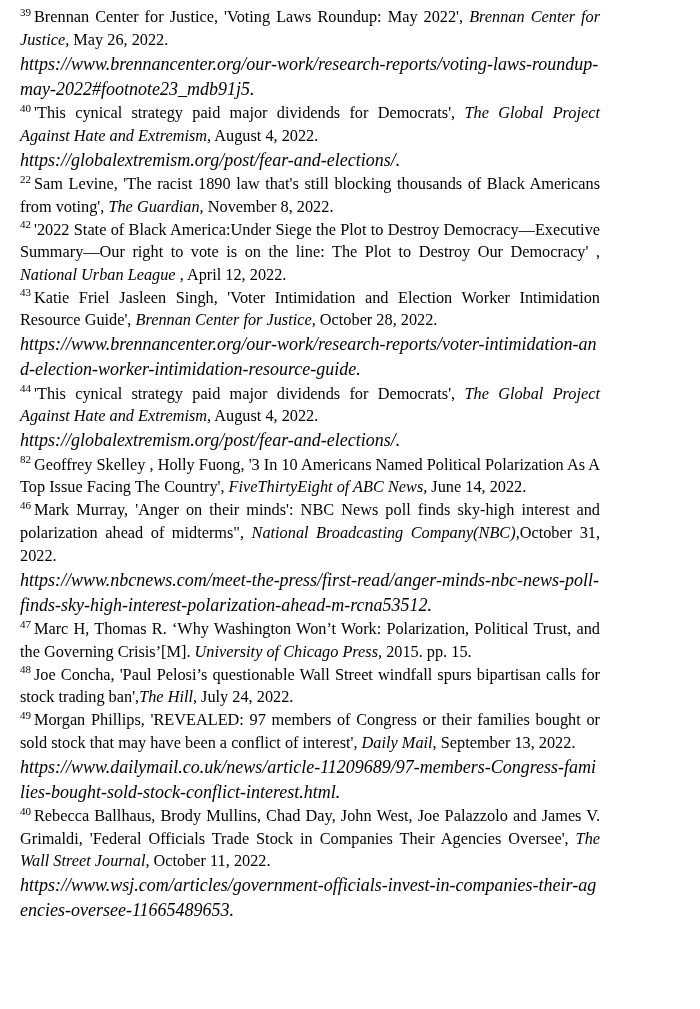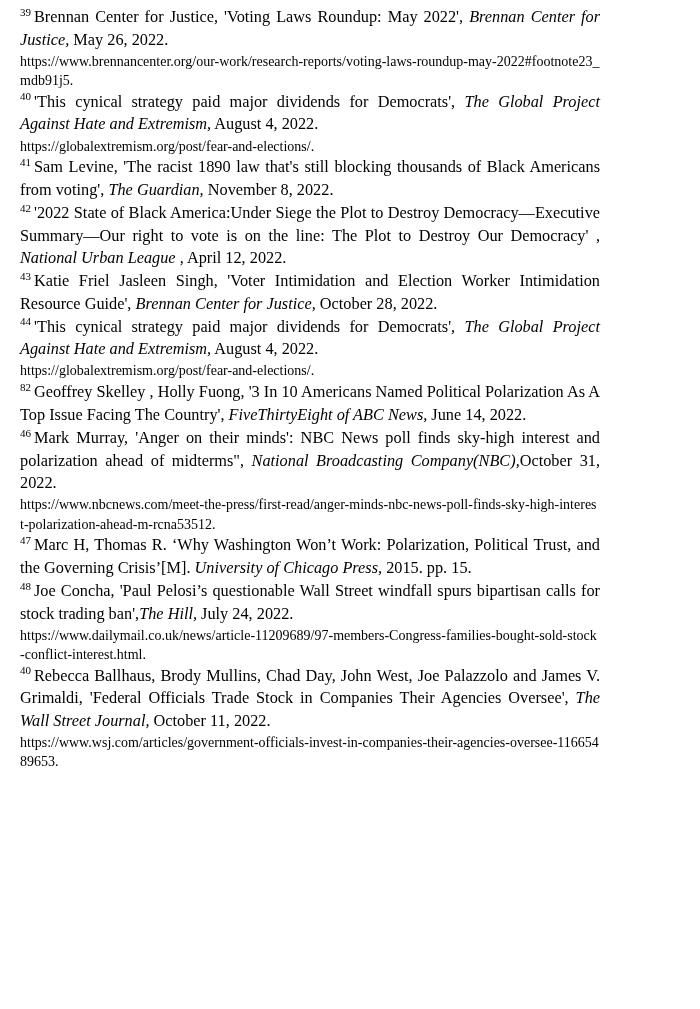--- a/index.html
+++ b/index.html
@@ -31,44 +31,47 @@
   .note .sup {
     font-size: 11px;
     vertical-align: super;
     line-height: 0;
     margin-right: 3px;
   }
   .it {
     font-style: italic;
   }
   .url {
-    font-size: 14px;
+    font-size: 18px;
     line-height: 1.385;
     text-align: left;
     margin: 0 0 0.5px 0;
     word-break: break-all;
     overflow-wrap: anywhere;
+    font-style: italic;
   }
 </style>
 </head>
 <body>
 
 <div id="page">
   <div id="notes-container">
       <p class="note"><span class="sup">39</span><span class="">Brennan Center for Justice, 'Voting Laws Roundup: May 2022', </span><span class="it">Brennan Center for Justice,</span><span class=""> May 26, 2022.</span></p>
       <p class="url">https://www.brennancenter.org/our-work/research-reports/voting-laws-roundup-may-2022#footnote23_mdb91j5.</p>
       <p class="note"><span class="sup">40</span><span class="">'This cynical strategy paid major dividends for Democrats', </span><span class="it">The Global Project Against Hate and Extremism,</span><span class=""> August 4, 2022.</span></p>
       <p class="url">https://globalextremism.org/post/fear-and-elections/.</p>
-      <p class="note"><span class="sup">41</span><span class="">Sam Levine, 'The racist 1890 law that's still blocking thousands of Black Americans from voting', </span><span class="it">The Guardian,</span><span class=""> November 8, 2022.</span></p>
+      <p class="note"><span class="sup">22</span><span class="">Sam Levine, 'The racist 1890 law that's still blocking thousands of Black Americans from voting', </span><span class="it">The Guardian,</span><span class=""> November 8, 2022.</span></p>
       <p class="note"><span class="sup">42</span><span class="">'2022 State of Black America:Under Siege the Plot to Destroy Democracy—Executive Summary—Our right to vote is on the line: The Plot to Destroy Our Democracy' , </span><span class="it">National Urban League</span><span class=""> , April 12, 2022.</span></p>
       <p class="note"><span class="sup">43</span><span class="">Katie Friel Jasleen Singh, 'Voter Intimidation and Election Worker Intimidation Resource Guide', </span><span class="it">Brennan Center for Justice,</span><span class=""> October 28, 2022.</span></p>
+      <p class="url">https://www.brennancenter.org/our-work/research-reports/voter-intimidation-and-election-worker-intimidation-resource-guide.</p>
       <p class="note"><span class="sup">44</span><span class="">'This cynical strategy paid major dividends for Democrats', </span><span class="it">The Global Project Against Hate and Extremism,</span><span class=""> August 4, 2022.</span></p>
       <p class="url">https://globalextremism.org/post/fear-and-elections/.</p>
       <p class="note"><span class="sup">82</span><span class="">Geoffrey Skelley , Holly Fuong, '3 In 10 Americans Named Political Polarization As A Top Issue Facing The Country', </span><span class="it">FiveThirtyEight of ABC News,</span><span class=""> June 14, 2022.</span></p>
       <p class="note"><span class="sup">46</span><span class="">Mark Murray, 'Anger on their minds': NBC News poll finds sky-high interest and polarization ahead of midterms", </span><span class="it">National Broadcasting Company(NBC),</span><span class="">October 31, 2022.</span></p>
       <p class="url">https://www.nbcnews.com/meet-the-press/first-read/anger-minds-nbc-news-poll-finds-sky-high-interest-polarization-ahead-m-rcna53512.</p>
       <p class="note"><span class="sup">47</span><span class="">Marc H, Thomas R. ‘Why Washington Won’t Work: Polarization, Political Trust, and the Governing Crisis’[M]. </span><span class="it">University of Chicago Press,</span><span class=""> 2015. pp. 15.</span></p>
       <p class="note"><span class="sup">48</span><span class="">Joe Concha, 'Paul Pelosi’s questionable Wall Street windfall spurs bipartisan calls for stock trading ban',</span><span class="it">The Hill,</span><span class=""> July 24, 2022.</span></p>
+      <p class="note"><span class="sup">49</span><span class="">Morgan Phillips, 'REVEALED: 97 members of Congress or their families bought or sold stock that may have been a conflict of interest', </span><span class="it">Daily Mail</span><span class="">, September 13, 2022.</span></p>
       <p class="url">https://www.dailymail.co.uk/news/article-11209689/97-members-Congress-families-bought-sold-stock-conflict-interest.html.</p>
       <p class="note"><span class="sup">40</span><span class="">Rebecca Ballhaus, Brody Mullins, Chad Day, John West, Joe Palazzolo and James V. Grimaldi, 'Federal Officials Trade Stock in Companies Their Agencies Oversee', </span><span class="it">The Wall Street Journal,</span><span class=""> October 11, 2022.</span></p>
       <p class="url">https://www.wsj.com/articles/government-officials-invest-in-companies-their-agencies-oversee-11665489653.</p>
     </div>
 </div>
 
 </body></html>

